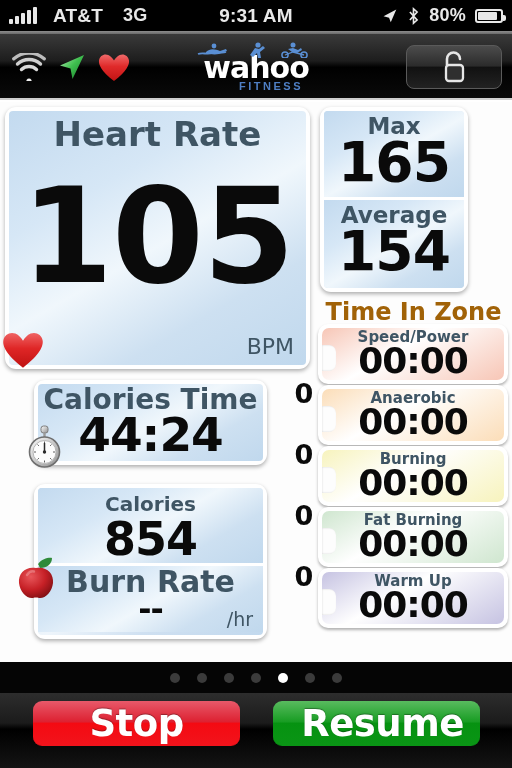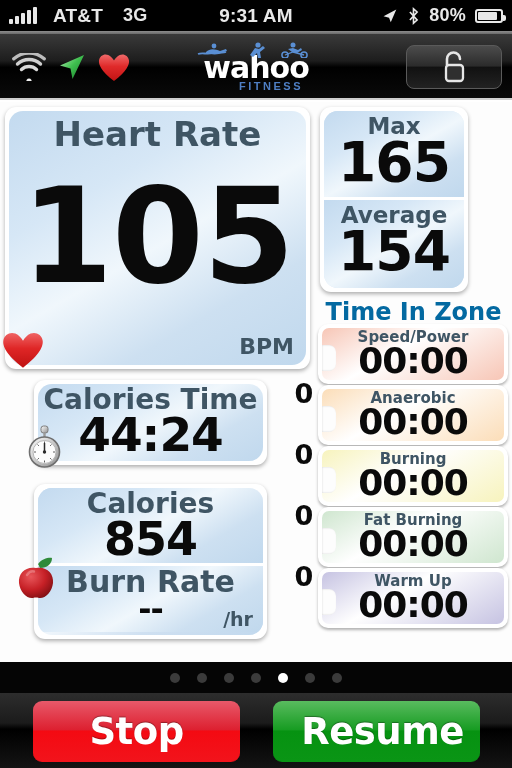--- a/index.html
+++ b/index.html
@@ -107,21 +107,21 @@
 
   .panel {
     position: absolute;
     background: #fff;
     border-radius: 11px;
     box-shadow: 0 2px 4px rgba(0,0,0,0.32);
     padding: 4px;
   }
   .panel-inner {
     width: 100%; height: 100%;
-    border-radius: 14px;
+    border-radius: 4px;
     background: linear-gradient(145deg, #c6dcf0 0%, #d5e6f5 28%, #eef5fb 50%, #cfe0f1 72%, #c2d9ee 100%);
     position: relative;
     overflow: hidden;
   }
   .cell {
     position: relative;
     background: linear-gradient(150deg, #c3daef 0%, #d6e7f6 30%, #f0f7fc 52%, #cde0f1 75%, #c0d8ed 100%);
     overflow: hidden;
   }
 
@@ -133,21 +133,21 @@
   }
   .val {
     text-align: center;
     color: #0a0a0a;
     font-weight: bold;
     font-family: "DejaVu Sans", sans-serif;
     letter-spacing: -1px;
   }
   .unit {
     position: absolute;
-    color: #3f5564; font-weight: bold;
+    color: #3f5564; font-weight: normal;
     font-family: "DejaVu Sans", sans-serif;
   }
 
   
   #hr-panel { left: 5px; top: 5px; width: 305px; height: 262px; }
   #hr-panel .lbl { font-size: 34px; margin-top: 4px; line-height: 38px; }
   #hr-panel .val { font-size: 132px; line-height: 150px; margin-top: 8px; }
   #hr-panel .unit { right: 12px; bottom: 6px; font-size: 22px; }
   .heart-badge {
     position: absolute; left: 2px; top: 228px;
@@ -158,21 +158,21 @@
   #ma-panel { left: 320px; top: 5px; width: 148px; height: 185px; }
   .ma-cell { height: 50%; display: flex; flex-direction: column; align-items: center; justify-content: flex-start; }
   .ma-cell.top { border-bottom: 3px solid #fff; }
   .ma-cell .lbl { font-size: 23px; line-height: 24px; margin-top: 3px; }
   .ma-cell .val { font-size: 55px; line-height: 56px; margin-top: -4px; }
 
   
   #tiz-title {
     position: absolute; left: 320px; top: 196px; width: 187px;
     text-align: center; font-size: 24px; font-weight: bold;
-    color: #0369a1; font-family: "DejaVu Sans", sans-serif;
+    color: #a16207; font-family: "DejaVu Sans", sans-serif;
   }
 
   
   .zone {
     position: absolute; left: 318px; width: 190px; height: 60px;
     background: #fff; border-radius: 10px;
     box-shadow: 0 2px 3px rgba(0,0,0,0.30);
     padding: 4px;
   }
   .zone-inner {
@@ -201,21 +201,21 @@
   #wt-panel { left: 34px; top: 278px; width: 233px; height: 85px; }
   #wt-panel .lbl { font-size: 28px; line-height: 30px; margin-top: 1px; }
   #wt-panel .val { font-size: 47px; line-height: 48px; margin-top: -4px; }
   .watch-badge { position: absolute; left: 24px; top: 322px; width: 42px; height: 46px; z-index: 6; }
 
   
   #cal-panel { left: 34px; top: 382px; width: 233px; height: 155px; }
   .cal-cell { display: flex; flex-direction: column; align-items: center; }
   .cal-cell.top { height: 53%; border-bottom: 3px solid #fff; }
   .cal-cell.bot { height: calc(47% - 3px); }
-  #cal-panel .cal-cell.top .lbl { font-size: 28px; line-height: 30px; margin-top: 1px; }
+  #cal-panel .cal-cell.top .lbl { font-size: 20px; line-height: 30px; margin-top: 1px; }
   #cal-panel .cal-cell.top .val { font-size: 46px; line-height: 48px; margin-top: -4px; }
   #cal-panel .cal-cell.bot .lbl { font-size: 30px; line-height: 27px; margin-top: 2px; }
   #cal-panel .cal-cell.bot .val { font-size: 32px; line-height: 28px; margin-top: 0; }
   #cal-panel .unit { right: 10px; bottom: 2px; font-size: 19px; }
   .apple-badge { position: absolute; left: 14px; top: 454px; width: 44px; height: 46px; z-index: 6; }
 
   
   .dots-bar {
     position: absolute; top: 662px; left: 0;
     width: 512px; height: 31px;
@@ -226,21 +226,21 @@
   .dot.active { background: #ffffff; }
 
   
   .toolbar {
     position: absolute; top: 693px; left: 0;
     width: 512px; height: 75px;
     background: linear-gradient(to bottom, #2d2d2d 0%, #1b1b1b 40%, #000 48%, #141414 100%);
   }
   .tb-btn {
     position: absolute; top: 8px;
-    width: 207px; height: 61px; border-radius: 9px;
+    width: 207px; height: 45px; border-radius: 9px;
     border: none;
     color: #fff; font-size: 37px; font-weight: bold;
     font-family: "DejaVu Sans", sans-serif;
     text-shadow: 0 -1px 1px rgba(0,0,0,0.35);
     display: flex; align-items: center; justify-content: center;
     letter-spacing: -0.5px;
   }
   #stop-button {
     left: 33px;
     background: linear-gradient(to bottom, #e8596a 0%, #dd2030 48%, #f40a12 50%, #f2131b 100%);

